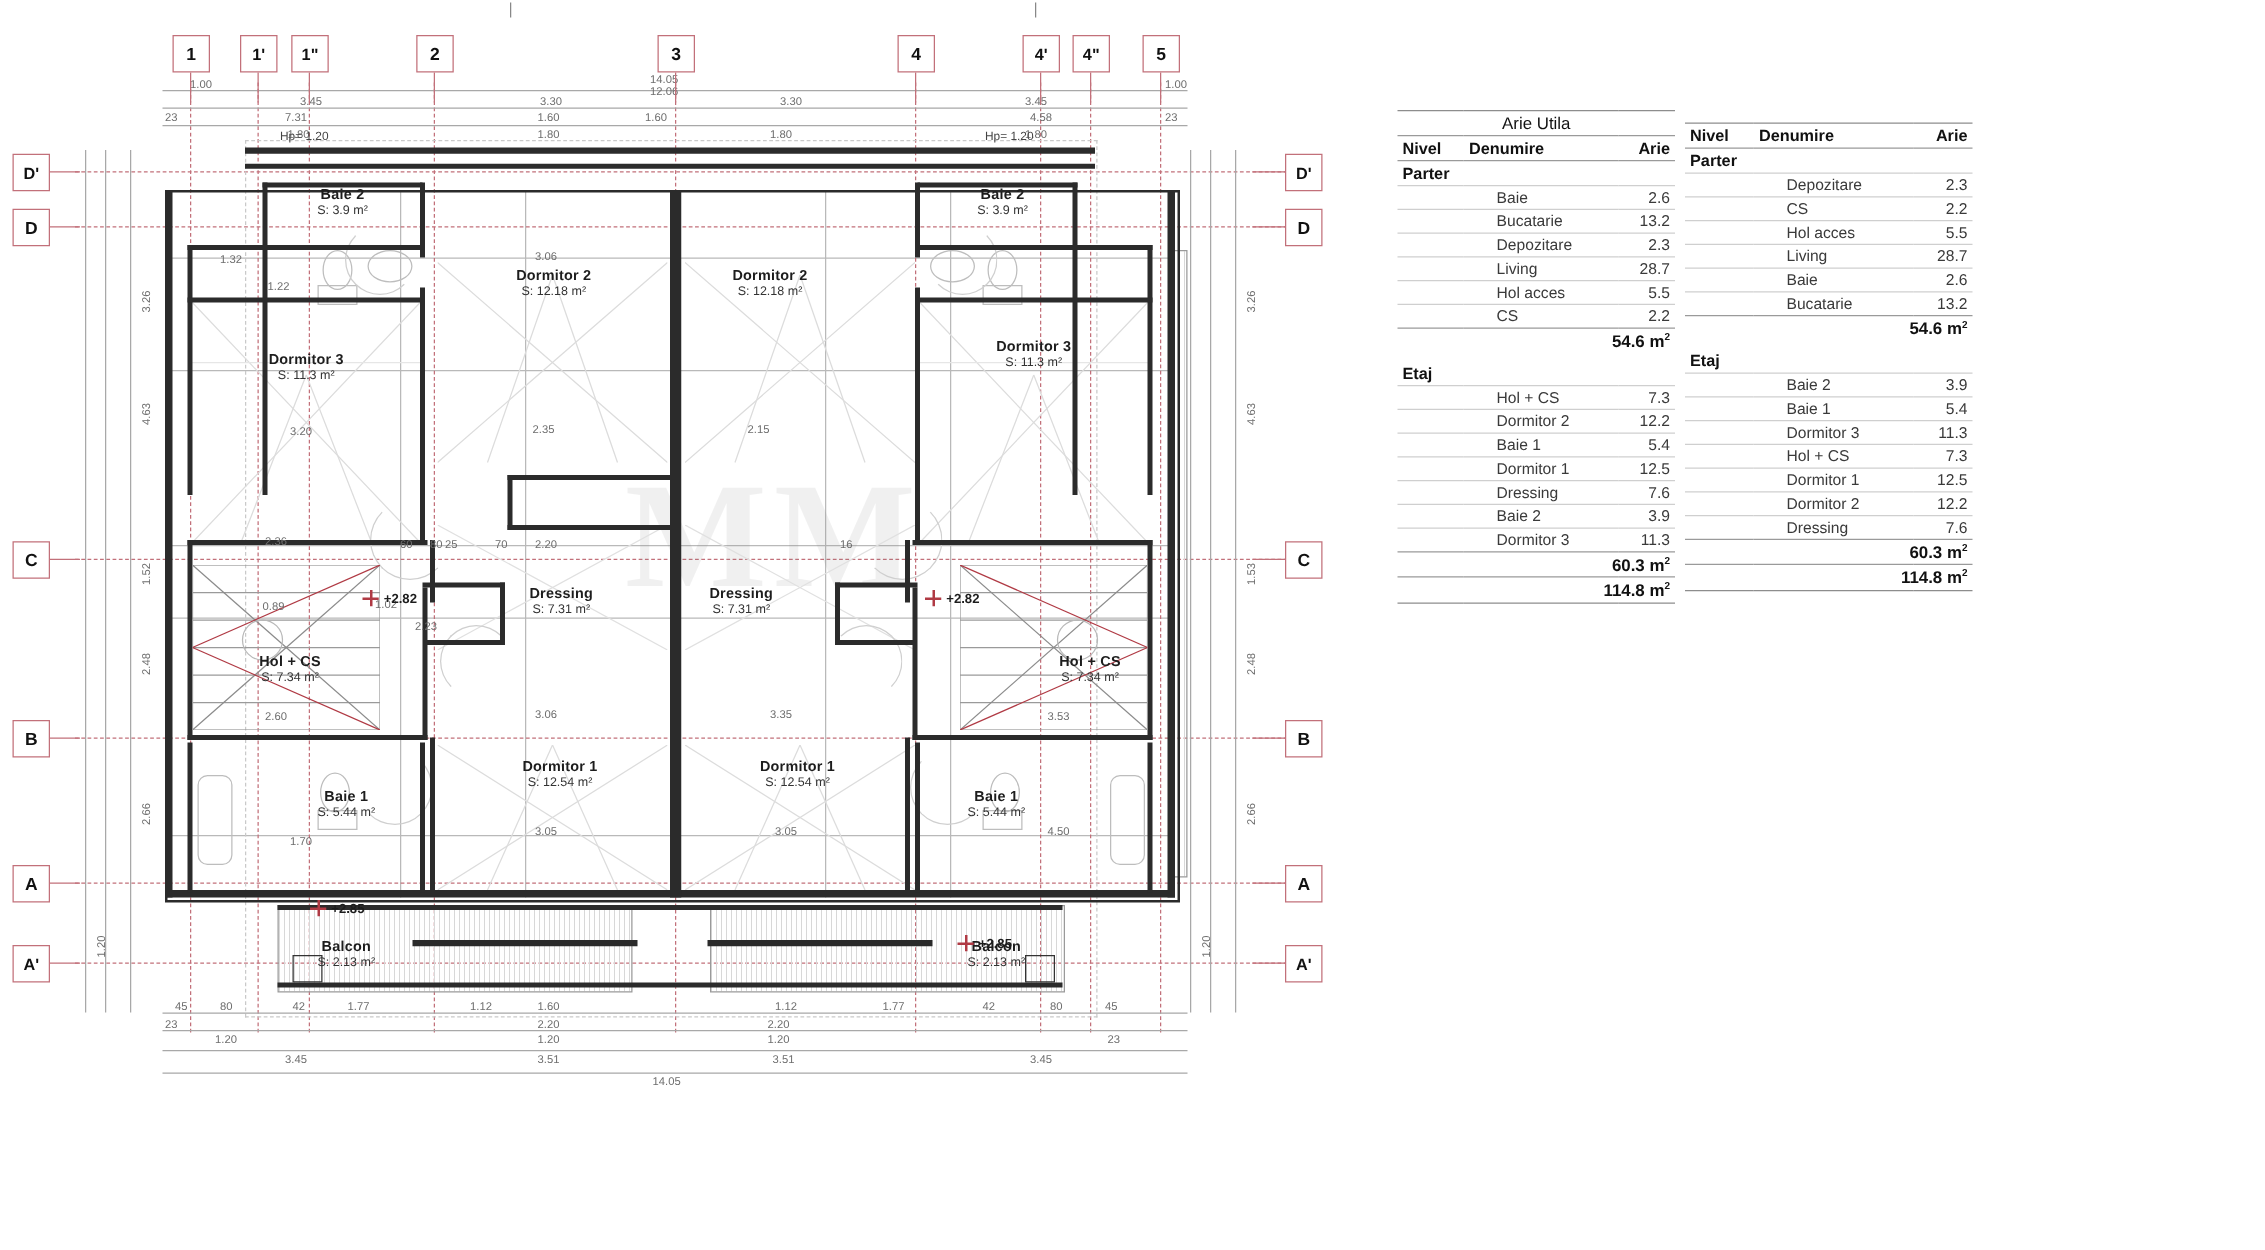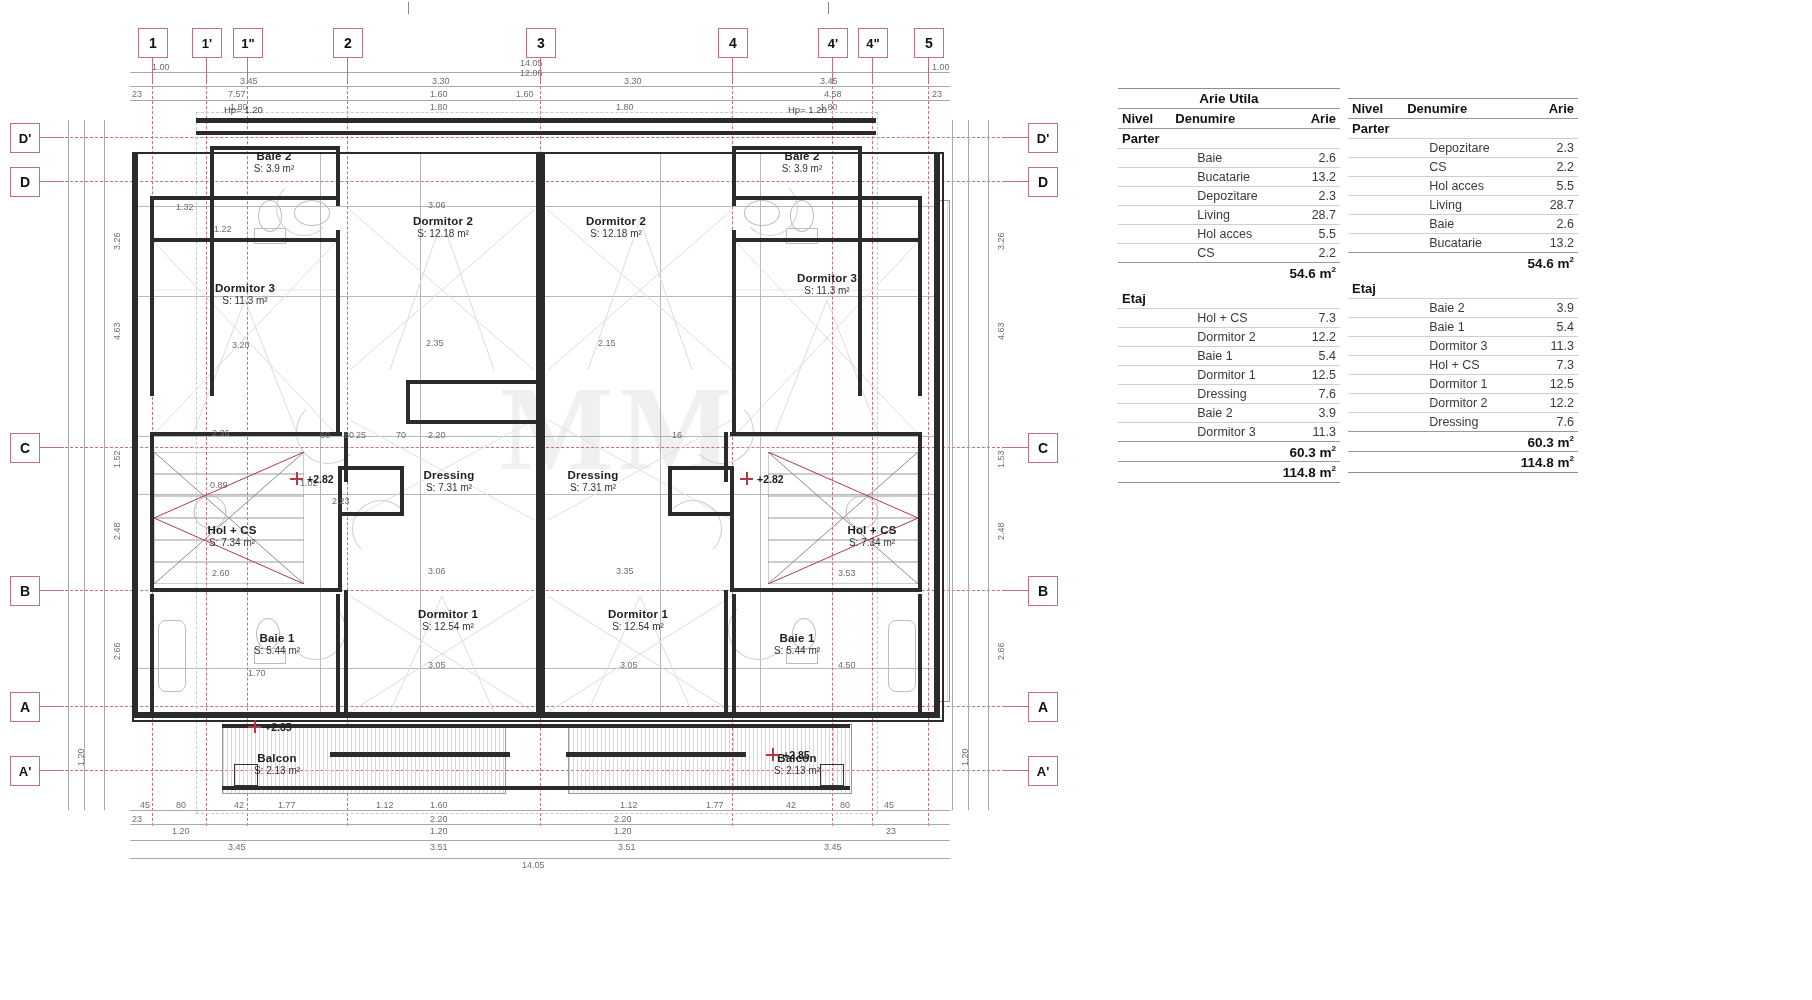--- a/index.html
+++ b/index.html
@@ -51,21 +51,21 @@
   .elev .tx{font-size:10.5px;font-weight:700;color:#1d1d1d;}
 
   
   .wm{position:absolute;left:500px;top:360px;width:520px;height:160px;z-index:8;opacity:.10;
       font-size:120px;font-weight:700;color:#777;letter-spacing:6px;font-family:"Liberation Serif",serif;}
 
   
   .tbl{position:absolute;font-family:"Liberation Sans",sans-serif;z-index:50;}
   .tbl table{border-collapse:collapse;width:100%;}
   .tbl td,.tbl th{padding:2px 4px;font-size:12.5px;color:#3a3a3a;font-weight:400;}
-  .tbl .title{font-size:13.5px;font-weight:700;color:#111;text-align:center;}
+  .tbl .title{font-size:13.5px;font-weight:400;color:#111;text-align:center;}
   .tbl .hdr td{font-size:13px;font-weight:700;color:#111;}
   .tbl .lvl td{font-size:13px;font-weight:700;color:#111;}
   .tbl .num{text-align:right;}
   .rule-top td{border-top:1.6px solid #8d8d8d;}
   .rule-mid td{border-top:1.1px solid #9a9a9a;}
   .rule-thin td{border-top:1px solid #cfcfcf;}
   .rule-bot td{border-top:1.6px solid #8d8d8d;}
   .tot td{font-size:13.5px;font-weight:700;color:#111;text-align:right;}
   .nameCol{padding-left:26px !important;}
   sup{font-size:8px;}
@@ -158,21 +158,21 @@
   <div class="dimline" style="left:130px;top:100px;width:820px;"></div>
 
   <div class="dim" style="left:152px;top:62px;">1.00</div>
   <div class="dim" style="left:240px;top:76px;">3.45</div>
   <div class="dim" style="left:432px;top:76px;">3.30</div>
   <div class="dim" style="left:624px;top:76px;">3.30</div>
   <div class="dim" style="left:820px;top:76px;">3.45</div>
   <div class="dim" style="left:932px;top:62px;">1.00</div>
 
   <div class="dim" style="left:132px;top:89px;">23</div>
-  <div class="dim" style="left:228px;top:89px;">7.57</div>
+  <div class="dim" style="left:228px;top:89px;">7.31</div>
   <div class="dim" style="left:430px;top:89px;">1.60</div>
   <div class="dim" style="left:516px;top:89px;">1.60</div>
   <div class="dim" style="left:824px;top:89px;">4.58</div>
   <div class="dim" style="left:932px;top:89px;">23</div>
 
   <div class="dim" style="left:230px;top:102px;">1.80</div>
   <div class="dim" style="left:430px;top:102px;">1.80</div>
   <div class="dim" style="left:616px;top:102px;">1.80</div>
   <div class="dim" style="left:820px;top:102px;">1.80</div>
 
@@ -493,21 +493,21 @@
   <div class="dim" style="left:428px;top:566px;">3.06</div>
   <div class="dim" style="left:616px;top:566px;">3.35</div>
   <div class="dim" style="left:620px;top:660px;">3.05</div>
   <div class="dim" style="left:838px;top:660px;">4.50</div>
   <div class="dim" style="left:428px;top:430px;">2.20</div>
   <div class="dim" style="left:232px;top:340px;">3.20</div>
   <div class="dim" style="left:214px;top:224px;">1.22</div>
   <div class="dim" style="left:212px;top:428px;">2.36</div>
   <div class="dim" style="left:212px;top:568px;">2.60</div>
   <div class="dim" style="left:838px;top:568px;">3.53</div>
-  <div class="dim" style="left:248px;top:668px;">1.70</div>
+  <div class="dim" style="left:232px;top:668px;">1.70</div>
   <div class="dim" style="left:300px;top:478px;">1.02</div>
   <div class="dim" style="left:176px;top:202px;">1.32</div>
   <div class="dim" style="left:332px;top:496px;">2.23</div>
   <div class="dim" style="left:396px;top:430px;">70</div>
   <div class="dim" style="left:344px;top:430px;">80</div>
   <div class="dim" style="left:672px;top:430px;">16</div>
   <div class="dim" style="left:356px;top:430px;">25</div>
   <div class="dim" style="left:320px;top:430px;">60</div>
   <div class="dim" style="left:210px;top:480px;">0.89</div>
 

